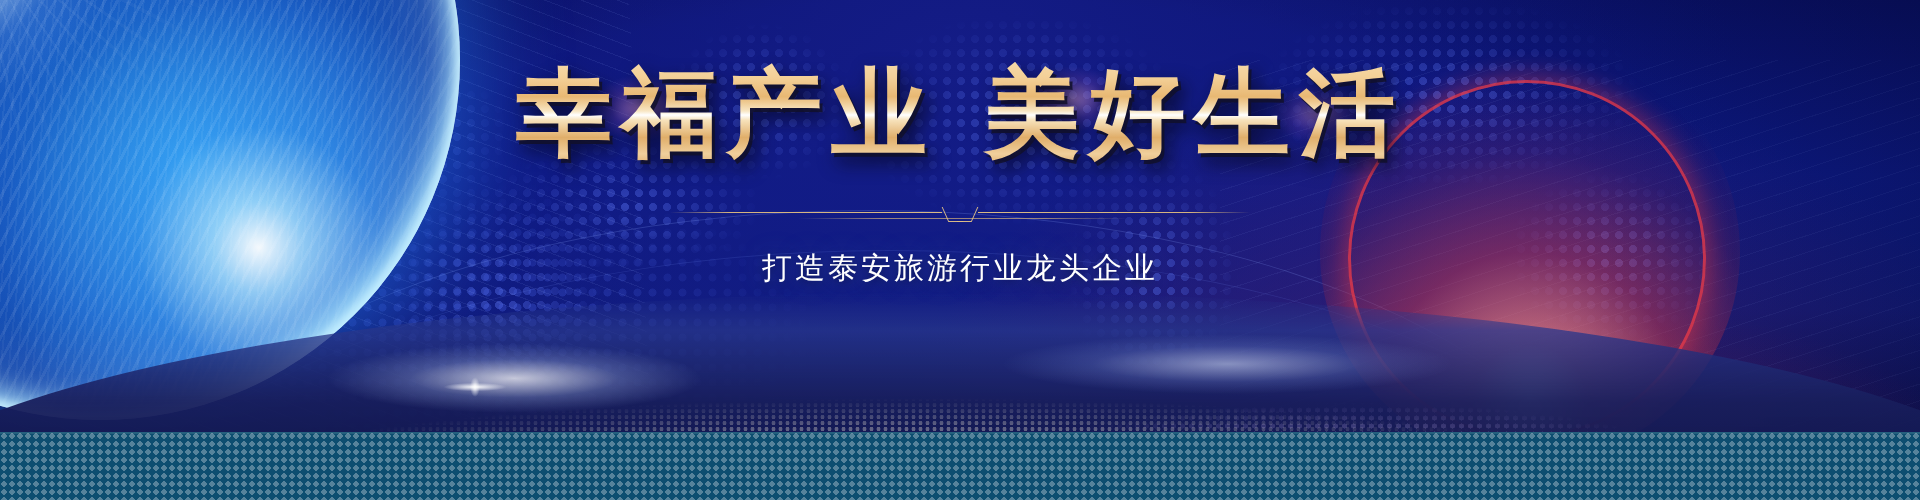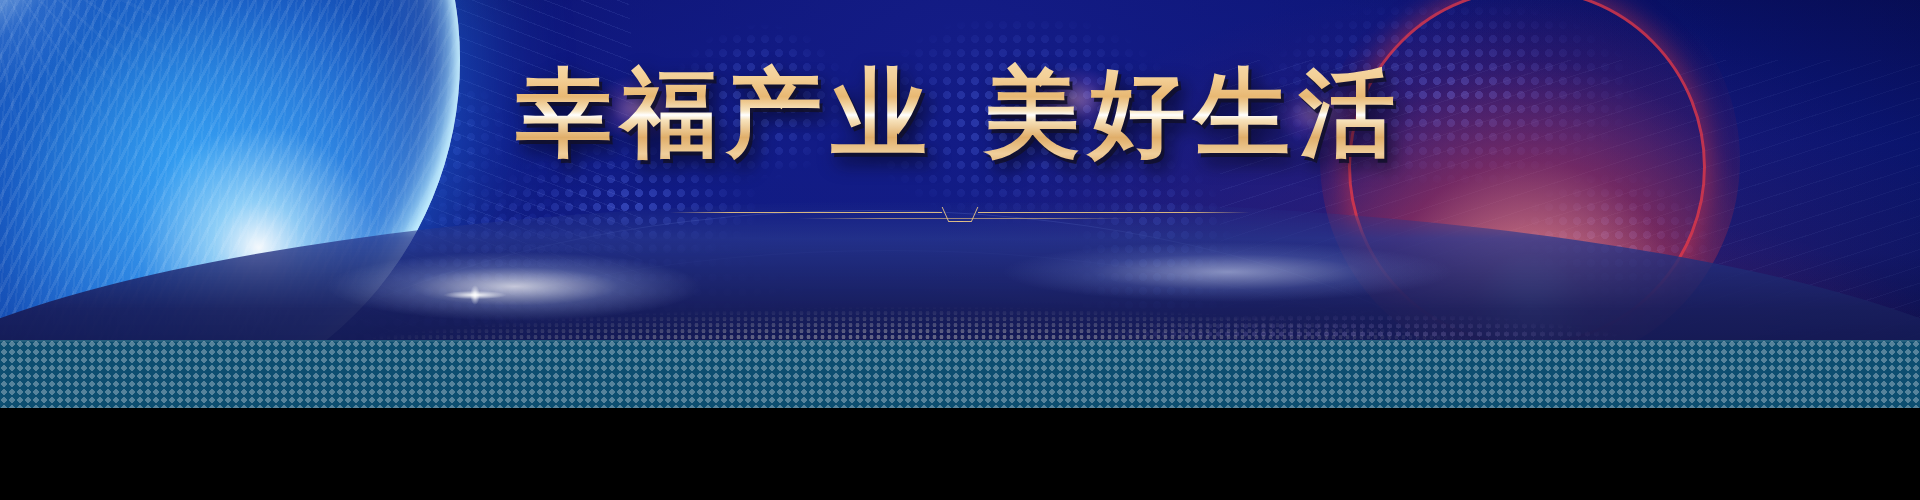--- a/index.html
+++ b/index.html
@@ -3,21 +3,21 @@
 <meta charset="utf-8">
 <style>
   html, body {
     margin: 0;
     padding: 0;
     background: #000;
   }
   #banner {
     position: relative;
     width: 1920px;
-    height: 408px;
+    height: 500px;
     overflow: hidden;
     font-family: "Liberation Sans", "DejaVu Sans", sans-serif;
     background: #0b1270;
   }
 
   
   .bg-base {
     position: absolute; inset: 0;
     background:
       radial-gradient(ellipse 900px 620px at 76% 92%, #3a1d6e 0%, rgba(58,29,110,0) 62%),
@@ -337,19 +337,20 @@
     <span class="title"><span>幸福产业</span><span class="gap"></span><span>美好生活</span></span>
   </div>
 
   <div class="divider">
     <div class="line-a"></div>
     <div class="line-b"></div>
     <div class="line-c"></div>
     <div class="chev"></div>
   </div>
 
+  <div class="subtitle">打造泰安旅游行业龙头企业</div>
 
   <div class="teal-bar">
     <div class="top-edge"></div>
     <div class="dots"></div>
   </div>
 
 </div>
 
 </body></html>

